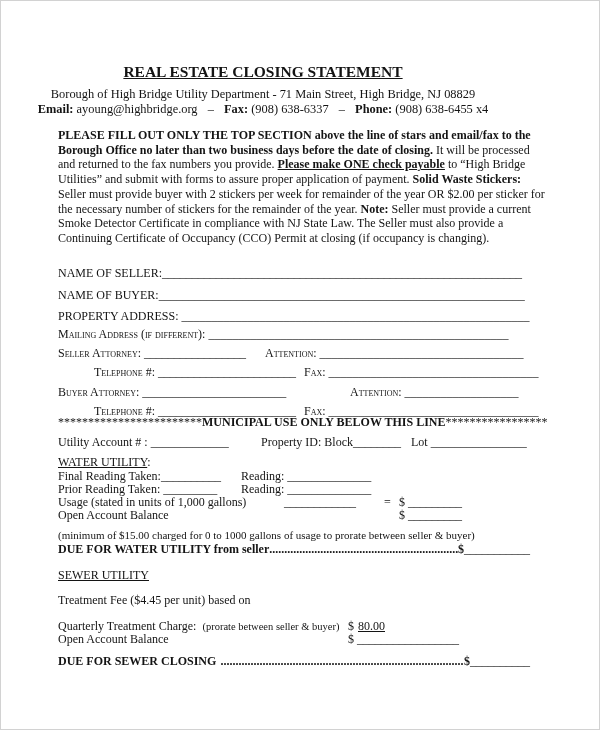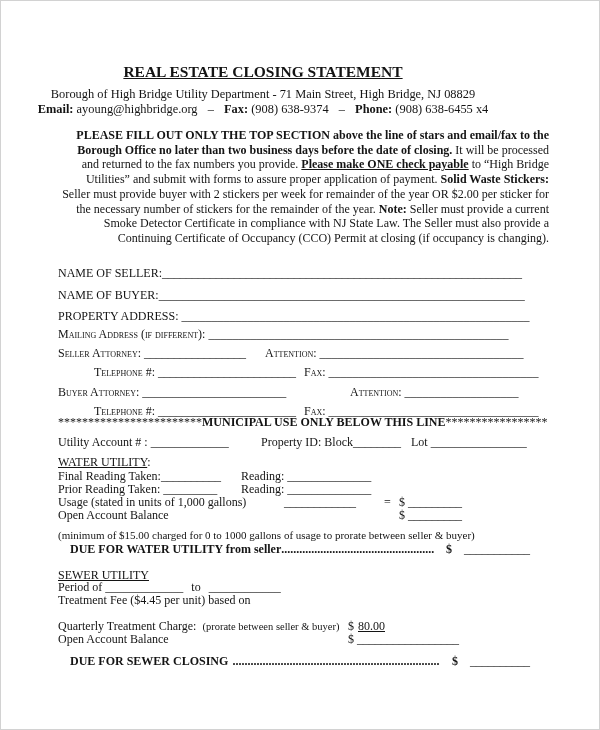--- a/index.html
+++ b/index.html
@@ -22,45 +22,45 @@
   .b { font-weight:bold; }
   .u { text-decoration:underline; }
   .sc { font-variant:small-caps; }
   .abs { position:absolute; top:0; white-space:nowrap; }
   .title { font-size:15.5px; }
   .sub { font-size:12.4px; }
   .dash { margin:0 7px; }
   .para {
     position:absolute; left:57px; top:127px; width:491px;
     font-size:12px; line-height:14.7px;
-    white-space:normal; text-align:right;
+    white-space:normal; text-align:left;
   }
   .small-note { font-size:11px; }
   .tiny { font-size:10.5px;font-family:Liberation Serif, serif; }
   .indent { padding-left:36px; }
   .due { display:flex; width:472px; align-items:baseline; }
   .leader { flex:1 1 auto; overflow:hidden; }
-  .noflex { flex:0 0 auto;margin-left:12px; }
+  .noflex { flex:0 0 auto; }
   .gap-r { margin-right:4px; }
 </style>
 </head>
 <body>
 
 <div class="page">
 
   <div class="line center title" style="top:64px">
     <span class="b u">REAL ESTATE CLOSING STATEMENT</span>
   </div>
   <div class="line center sub" style="top:86px">Borough of High Bridge Utility Department - 71 Main Street, High Bridge, NJ 08829</div>
   <div class="line center sub" style="top:101px">
     <span class="b">Email:</span>
     <span>ayoung@highbridge.org</span>
     <span class="dash">–</span>
     <span class="b">Fax:</span>
-    <span>(908) 638-9374</span>
+    <span>(908) 638-6337</span>
     <span class="dash">–</span>
     <span class="b">Phone:</span>
     <span>(908) 638-6455 x4</span>
   </div>
 
   <div class="para">
     <span class="b">PLEASE FILL OUT ONLY THE TOP SECTION above the line of stars and email/fax to the Borough Office no later than two business days before the date of closing.</span>
     <span> It will be processed and returned to the fax numbers you provide. </span>
     <span class="b u">Please make ONE check payable</span>
     <span> to “High Bridge Utilities” and submit with forms to assure proper application of payment. </span>
@@ -154,24 +154,20 @@
       <span class="b noflex">DUE FOR WATER UTILITY from seller</span>
         <span class="b leader">....................................................................................................</span>
         <span class="b noflex">$</span>
         <span class="noflex">___________</span>
     </span>
   </div>
 
   <div class="line" style="top:567px">
     <span class="u">SEWER UTILITY</span>
   </div>
-  <div class="line" style="top:579px">
-    <span>Period of</span><span> _____________</span>
-    <span style="margin:0 5px">to</span><span> ____________</span>
-  </div>
   <div class="line" style="top:592px">Treatment Fee ($4.45 per unit) based on</div>
   <div class="line" style="top:618px">
     <span>Quarterly Treatment Charge:</span>
     <span class="tiny" style="margin-left:3px">(prorate between seller &amp; buyer)</span>
     <span class="abs" style="left:290px">
       <span class="gap-r">$</span><span class="u">80.00</span>
     </span>
   </div>
   <div class="line" style="top:631px">
     <span>Open Account Balance</span>

